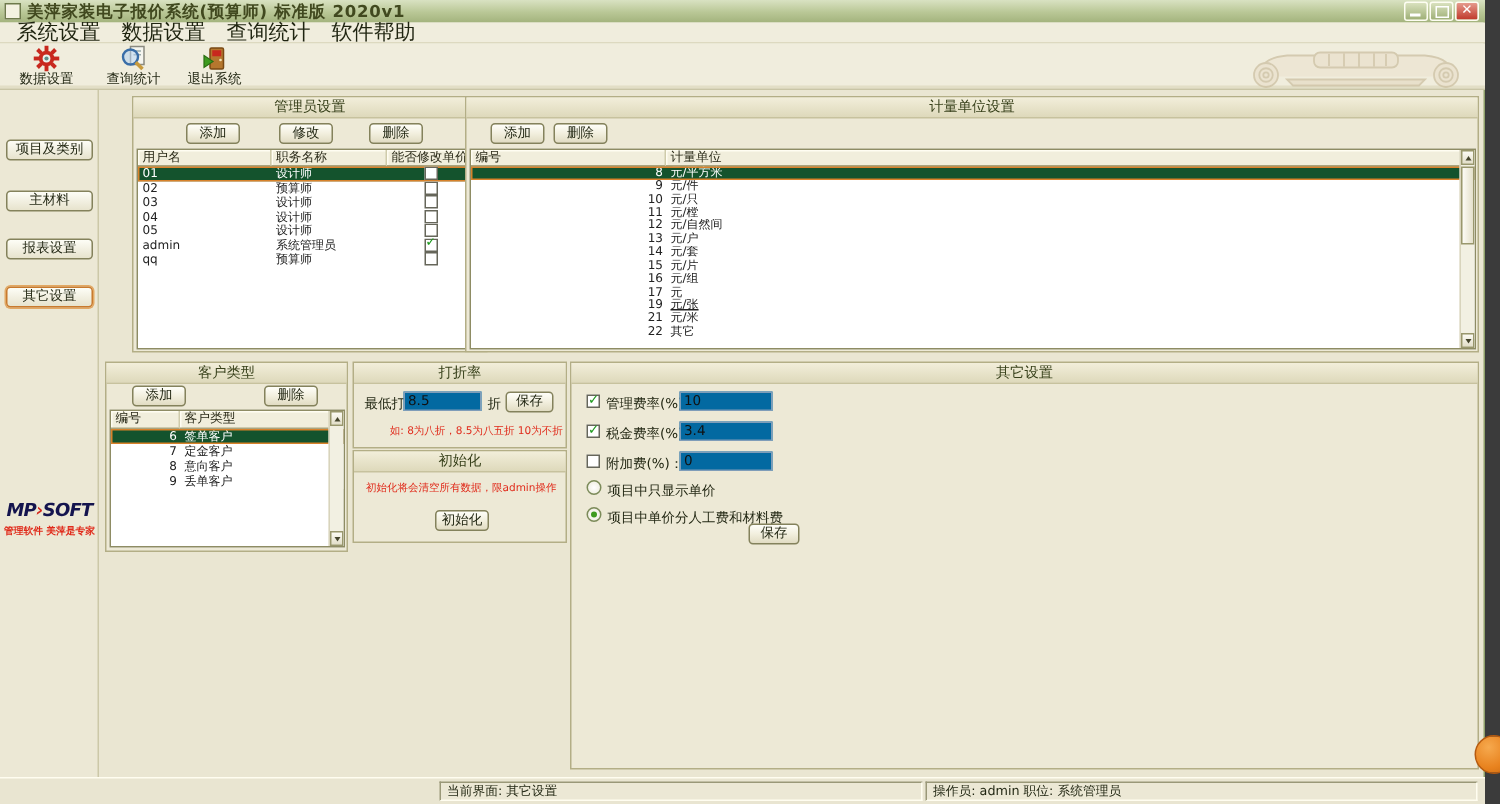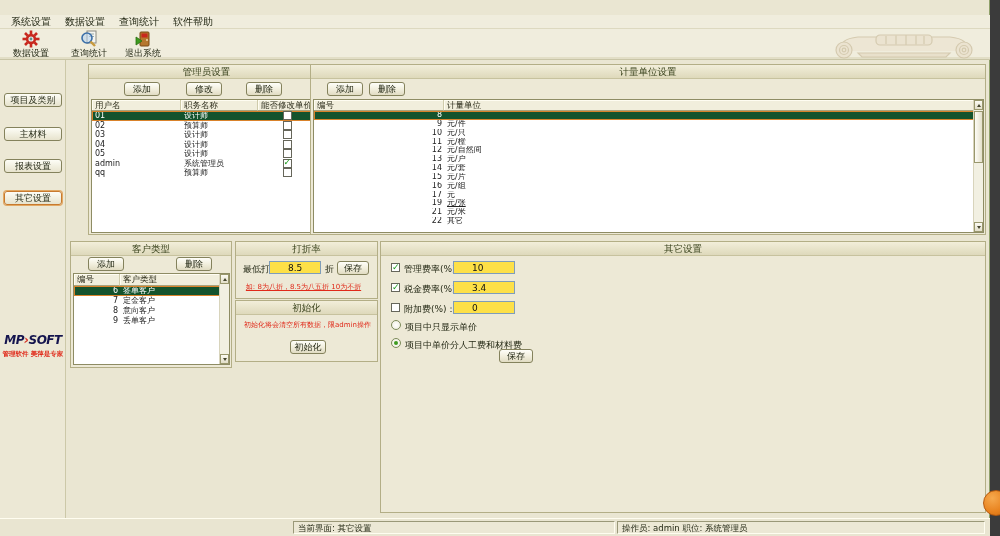--- a/index.html
+++ b/index.html
@@ -17,21 +17,21 @@
   .wc{width:16px;height:13px;border:1px solid #FDFDF2;border-radius:2px;margin-left:1px;position:relative;
     background:linear-gradient(#D9E1BE,#9FB077);box-sizing:border-box;}
   .wc.close{background:linear-gradient(#E59A8C,#C0392B);}
   .wc.min::after{content:"";position:absolute;left:3px;bottom:2px;width:7px;height:2px;background:#FFF;}
   .wc.max::after{content:"";position:absolute;left:3px;top:2px;width:7px;height:6px;border:1.5px solid #FFF;}
   .wc.close::after{content:"✕";position:absolute;left:0;top:0;width:14px;text-align:center;
     font-size:9px;line-height:11px;color:#FFF;font-weight:bold;}
   
   .menubar{position:absolute;left:0;top:15px;width:990px;height:14px;background:#F0EDDD;
     border-bottom:1px solid #DDD9C0;display:flex;align-items:center;padding-left:4px;box-sizing:border-box;}
-  .menu-item{font-size:10px;color:#1F2410;padding:0 7px;white-space:nowrap;}
+  .menu-item{font-size:14px;color:#1F2410;padding:0 7px;white-space:nowrap;}
   .toolbar{position:absolute;left:0;top:29px;width:990px;height:31px;background:#F0EDDD;
     border-bottom:1px solid #C9C5A6;box-shadow:inset 0 -2px 0 #E2DEC6;box-sizing:border-box;}
   .tool-btn{position:absolute;top:1px;width:54px;height:29px;text-align:center;cursor:default;}
   .tool-btn .ticon{display:block;height:18px;line-height:18px;}
   .tool-btn .tlabel{display:block;font-size:9px;color:#1F2410;line-height:10px;}
   .capital{position:absolute;right:6px;top:0;opacity:0.85;}
   
   .sidebar{position:absolute;left:0;top:60px;width:66px;height:458px;background:#ECE8D5;
     border-right:1px solid #CCC8A8;box-sizing:border-box;}
   .side-btn{position:absolute;left:4px;width:58px;height:14px;font-size:9px;line-height:13px;text-align:center;
@@ -75,41 +75,50 @@
     border-right:2.5px solid transparent;border-top:3.5px solid #44442C;}
   .sb-thumb{position:absolute;left:0;width:9px;background:linear-gradient(90deg,#FDFCF6,#E4E0CA);
     border:1px solid #99976D;box-sizing:border-box;}
   
   .cb{display:inline-block;width:9px;height:9px;border:1px solid #66665A;background:#FFF;position:relative;
     vertical-align:middle;box-sizing:border-box;}
   .cb.checked::after{content:"✓";position:absolute;left:0;top:-2px;font-size:9px;color:#1E9A1E;font-weight:bold;}
   .radio{display:inline-block;width:10px;height:10px;border:1px solid #7C8B5A;border-radius:50%;
     background:radial-gradient(#FFFFFF,#ECEADA);position:relative;vertical-align:middle;box-sizing:border-box;}
   .radio.selected::after{content:"";position:absolute;left:2px;top:2px;width:4px;height:4px;border-radius:50%;background:#3E9B1F;}
-  .field{position:absolute;height:13px;border:1px solid #7F9DB9;background:#fde047;font-size:9px;
-    font-family:"DejaVu Sans",sans-serif;padding:0 18px;box-sizing:border-box;color:#111;}
+  .field{position:absolute;height:13px;border:1px solid #7F9DB9;background:#0369a1;font-size:9px;
+    font-family:"DejaVu Sans",sans-serif;padding:0 2px;box-sizing:border-box;color:#111;}
   .flabel{position:absolute;font-size:9px;color:#1F2410;white-space:nowrap;}
   .red{color:#E02A1A;}
   
   .statusbar{position:absolute;left:0;top:518px;width:990px;height:18px;background:#E9E5D1;
     border-top:1px solid #FFFDF0;box-sizing:border-box;}
   .sb-panel{position:absolute;top:2px;height:13px;border:1px solid;border-color:#9A9878 #FFFDF0 #FFFDF0 #9A9878;
     font-size:8.5px;line-height:12px;color:#1F2410;padding-left:4px;box-sizing:border-box;background:#ECE8D5;white-space:nowrap;overflow:hidden;}
   
   .desktop-strip{position:absolute;left:990px;top:0;width:10px;height:536px;background:#3b3b3b;}
   .orange-ball{position:absolute;left:983px;top:490px;width:26px;height:26px;border-radius:50%;
     background:radial-gradient(circle at 35% 30%,#F6A94E,#E8821E 60%,#C express 0);background:radial-gradient(circle at 35% 30%,#F6A94E,#E8821E 60%,#C96A10);
     border:1px solid #B65A0F;box-sizing:border-box;z-index:60;}
 </style>
 </head>
 <body>
 
 <div class="screen">
   <div class="window">
 
+    <div class="titlebar">
+      <span class="app-ico"></span>
+      <span class="title-text">美萍家装电子报价系统(预算师) 标准版  2020v1</span>
+      <span class="win-controls">
+        <span class="wc min"></span>
+        <span class="wc max"></span>
+        <span class="wc close"></span>
+      </span>
+    </div>
 
     <div class="menubar">
       <span class="menu-item">系统设置</span>
       <span class="menu-item">数据设置</span>
       <span class="menu-item">查询统计</span>
       <span class="menu-item">软件帮助</span>
     </div>
 
     <div class="toolbar">
       <div class="tool-btn" style="left:4px;">
@@ -243,20 +252,21 @@
       <div class="panel-title">计量单位设置</div>
       <span class="btn" style="left:16px;top:17px;width:36px;">添加</span>
       <span class="btn" style="left:58px;top:17px;width:36px;">删除</span>
       <div class="tbl unit-tbl" style="left:2px;top:34px;width:671px;height:134px;">
         <div class="thead">
           <span class="th" style="width:130px;">编号</span>
           <span class="th" style="width:531px;">计量单位</span>
         </div>
         <div class="trow sel">
             <span class="td num" style="width:130px;">8</span>
+            <span class="td" style="width:531px;">元/平方米</span>
           </div>
         <div class="trow">
             <span class="td num" style="width:130px;">9</span>
             <span class="td" style="width:531px;">元/件</span>
           </div>
         <div class="trow">
             <span class="td num" style="width:130px;">10</span>
             <span class="td" style="width:531px;">元/只</span>
           </div>
         <div class="trow">
@@ -338,21 +348,21 @@
         </div>
       </div>
     </div>
 
     <div class="panel" style="left:235px;top:241px;width:143px;height:58px;">
       <div class="panel-title">打折率</div>
       <span class="flabel" style="left:7px;top:21px;">最低打</span>
       <input class="field" style="left: 33px; top: 19px; width: 52px;" value="8.5">
       <span class="flabel" style="left:89px;top:21px;">折</span>
       <span class="btn" style="left:101px;top:19px;width:32px;">保存</span>
-      <span class="flabel red" style="left:0;top:40px;font-size:7px;width:135px;text-align:center;text-decoration:underline;">如: 8为八折，8.5为八五折  10为不折</span>
+      <span class="flabel red" style="left:14px;top:40px;font-size:7px;width:135px;text-align:center;">如: 8为八折，8.5为八五折  10为不折</span>
     </div>
 
     <div class="panel" style="left:235px;top:300px;width:143px;height:62px;">
       <div class="panel-title">初始化</div>
       <span class="flabel red" style="left:2px;top:19px;font-size:7px;width:139px;text-align:center;">初始化将会清空所有数据，限admin操作</span>
       <span class="btn" style="left:54px;top:39px;width:36px;">初始化</span>
     </div>
 
     <div class="panel" style="left:380px;top:241px;width:606px;height:272px;">
       <div class="panel-title">其它设置</div>

